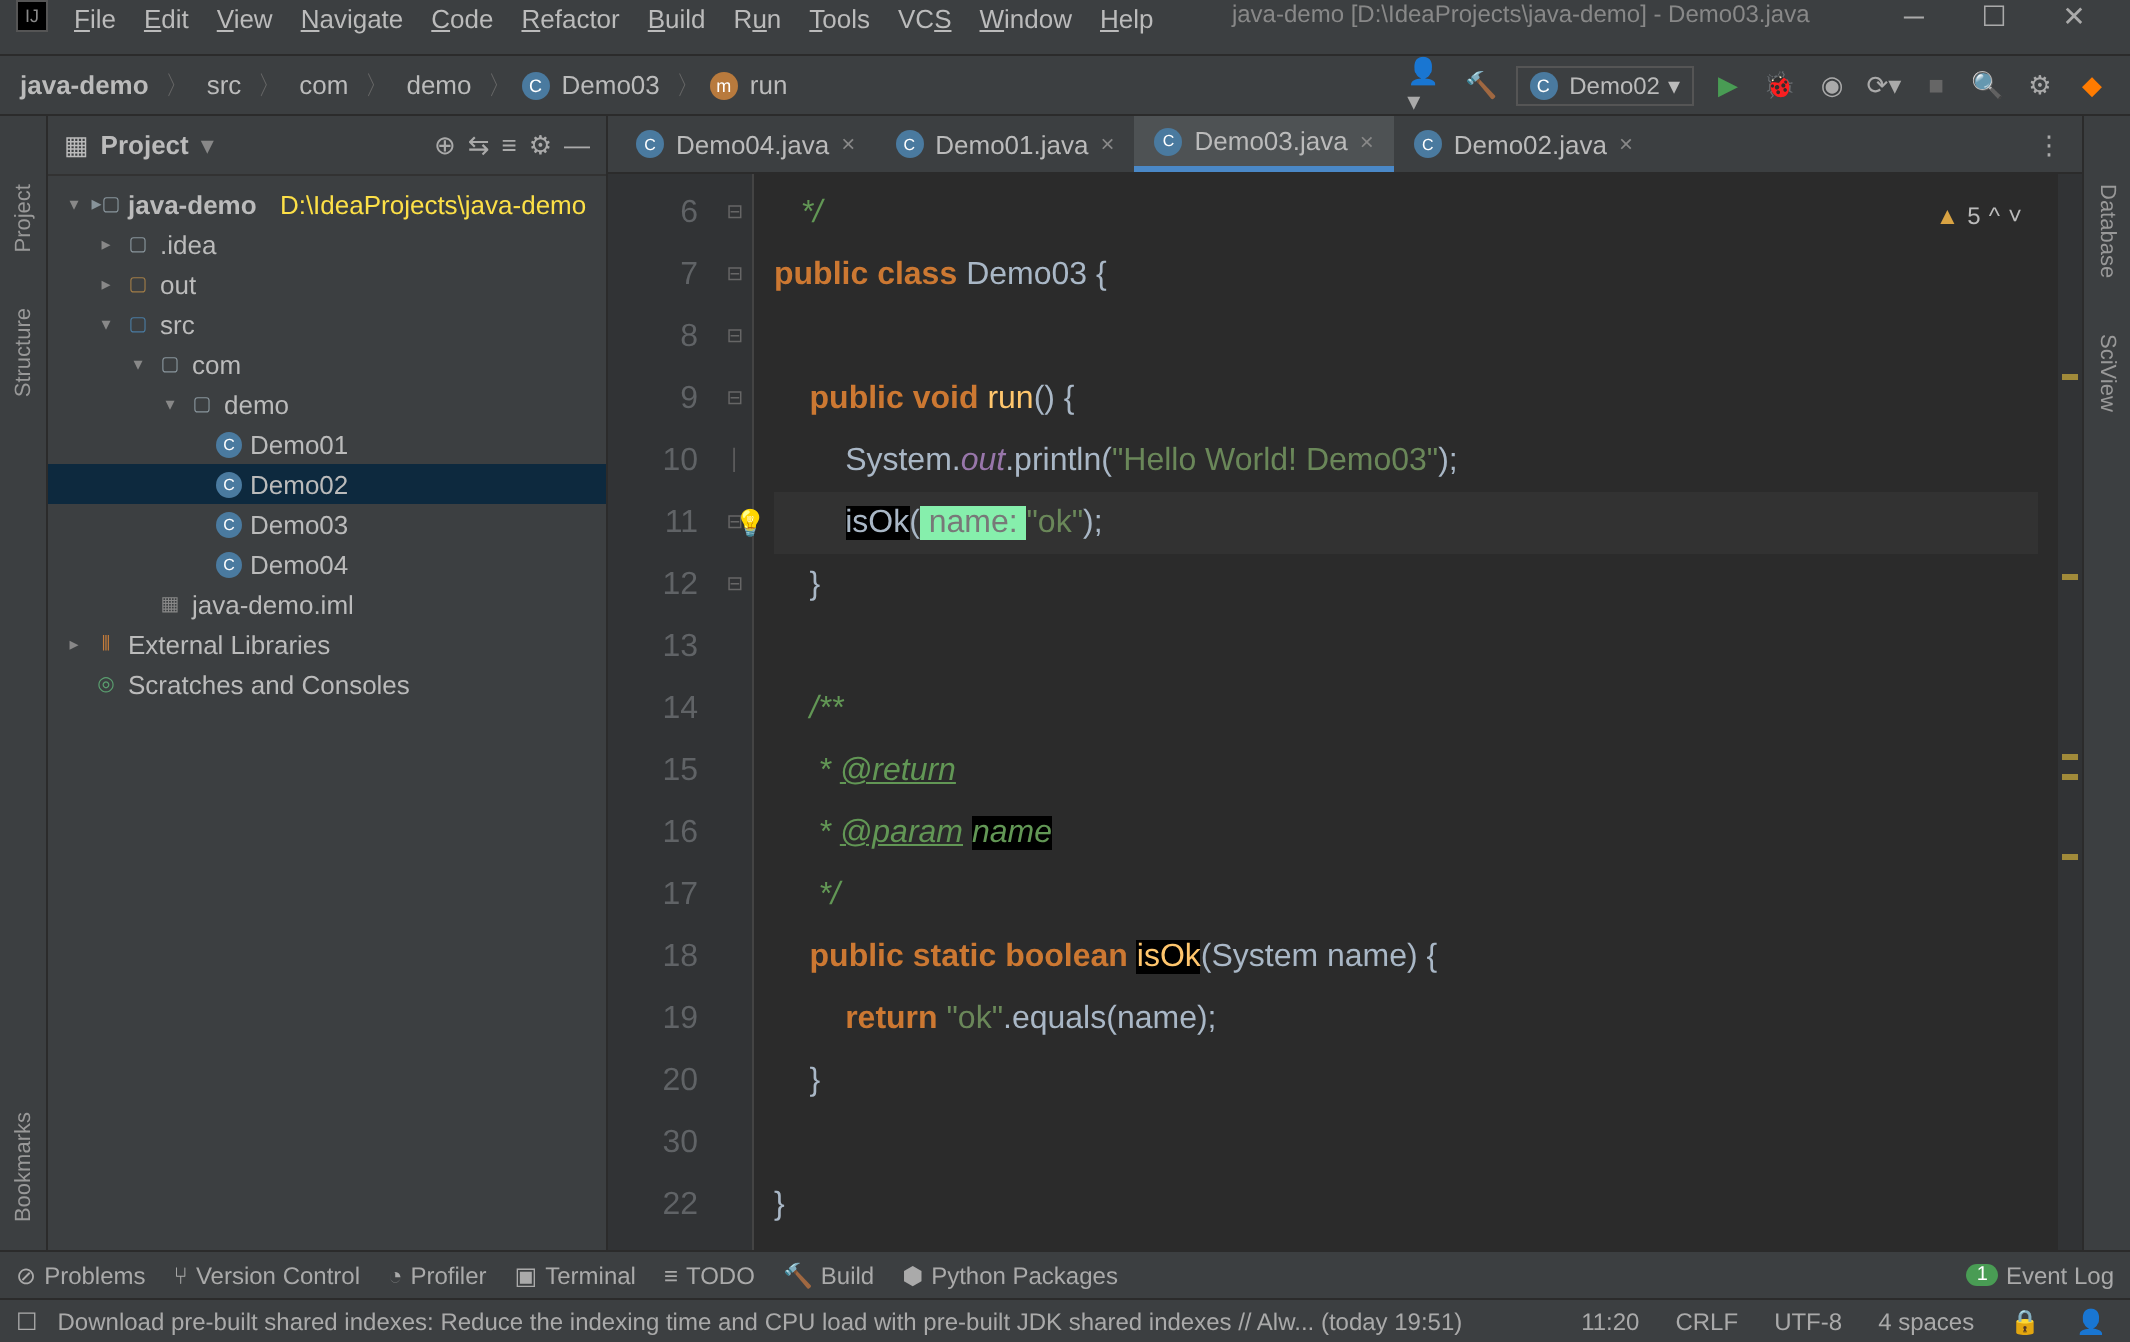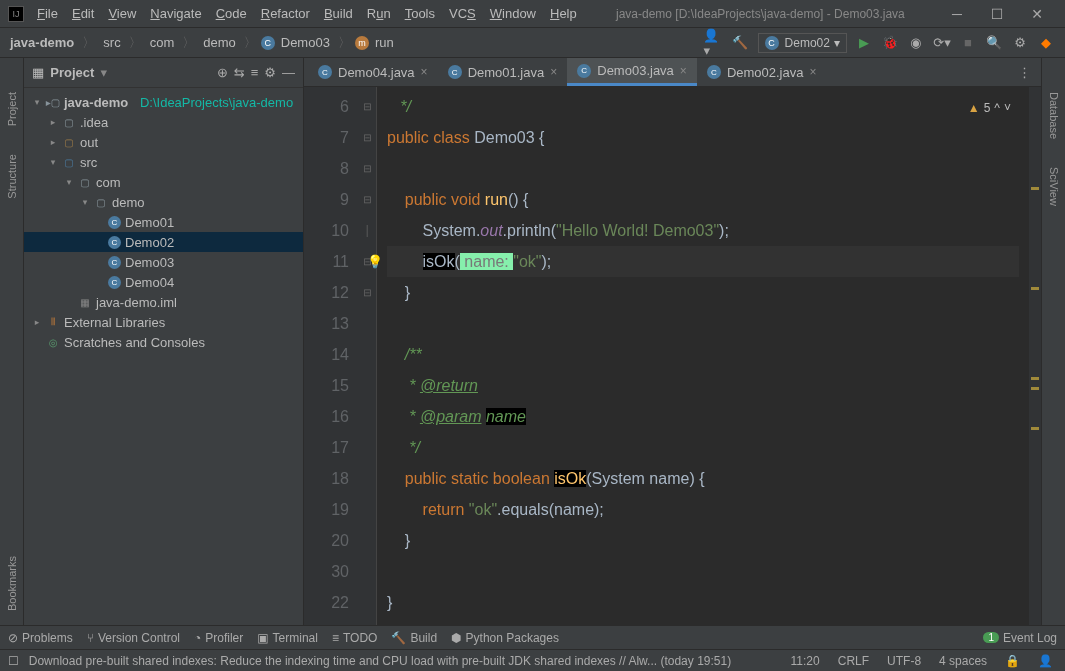--- a/index.html
+++ b/index.html
@@ -1,17 +1,17 @@
 <!DOCTYPE html>
 <html><head>
 <meta charset="utf-8">
 <style>
 * { margin:0; padding:0; box-sizing:border-box; font-family:"Segoe UI",Arial,sans-serif; }
 body { width:1065px; height:671px; background:#3c3f41; color:#bbb; font-size:13px; overflow:hidden; display:flex; flex-direction:column; }
-.titlebar { height:28px; background:#3c3f41; display:flex; align-items:center; padding:0 8px; border-bottom:1px solid #2b2b2b; }
+.titlebar { height:28px; background:#3c3f41; display:flex; align-items:flex-start; padding:0 8px; border-bottom:1px solid #2b2b2b; }
 .titlebar .logo { width:16px; height:16px; background:#000; border:1px solid #555; margin-right:6px; display:flex; align-items:center; justify-content:center; font-size:9px; color:#888; }
 .menuitem { padding:2px 7px; cursor:default; color:#bbb; }
 .menuitem u { text-decoration:underline; }
 .title-text { flex:1; text-align:center; color:#888; font-size:12px; }
 .winbtn { width:40px; text-align:center; color:#aaa; font-size:14px; }
 .navbar { height:30px; background:#3c3f41; display:flex; align-items:center; padding:0 6px; border-bottom:1px solid #2b2b2b; }
 .crumb { color:#bbb; padding:0 4px; }
 .crumb.sep { color:#666; }
 .crumb-icon { width:14px; height:14px; border-radius:50%; display:inline-flex; align-items:center; justify-content:center; font-size:9px; margin-right:2px; vertical-align:middle; }
 .ci-class { background:#4a7a9f; color:#fff; }
@@ -34,36 +34,36 @@
 .tree { flex:1; overflow:auto; padding:4px 0; }
 .tnode { display:flex; align-items:center; height:20px; padding-left:8px; gap:4px; cursor:default; white-space:nowrap; }
 .tnode.sel { background:#0d293e; }
 .arrow { width:10px; color:#888; font-size:9px; text-align:center; }
 .ficon { width:14px; height:14px; display:inline-flex; align-items:center; justify-content:center; font-size:10px; }
 .folder { color:#87939a; }
 .folder-open { color:#87939a; }
 .folder-src { color:#9e7b47; }
 .cicon { width:13px; height:13px; border-radius:50%; background:#4a7a9f; color:#fff; font-size:8px; display:inline-flex; align-items:center; justify-content:center; }
 .tlabel { color:#bbb; }
-.tlabel.dim { color:#14b8a6; }
+.tlabel.dim { color:#fde047; }
 .editor-area { flex:1; display:flex; flex-direction:column; background:#2b2b2b; }
 .tabs { height:30px; background:#3c3f41; display:flex; align-items:center; border-bottom:1px solid #2b2b2b; padding-left:4px; }
 .tab { display:flex; align-items:center; gap:6px; padding:0 10px; height:28px; color:#bbb; cursor:default; }
 .tab.active { background:#4e5254; border-bottom:3px solid #4a88c7; }
 .tab .cicon { width:14px; height:14px; }
 .tab .x { color:#888; font-size:12px; }
 .tabs .spacer { flex:1; }
 .tabs .dots { padding:0 10px; color:#aaa; }
 .editor { flex:1; display:flex; position:relative; font-family:Consolas,monospace; font-size:16px; }
 .gutter-ln { width:55px; background:#313335; color:#606366; text-align:right; padding-right:10px; padding-top:4px; line-height:31px; }
 .gutter-fold { width:18px; background:#313335; border-right:1px solid #444; padding-top:4px; line-height:31px; text-align:center; color:#666; font-size:10px; }
 .code { flex:1; padding:4px 10px; line-height:31px; color:#a9b7c6; position:relative; }
 .code .line { height:31px; white-space:pre; }
 .line.cur { background:#323232; }
-.kw { color:#cc7832; }
+.kw { color:#cc7832;font-weight:bold; }
 .str { color:#6a8759; }
 .cls { color:#a9b7c6; }
 .mtd { color:#ffc66d; }
 .cmt { color:#629755; font-style:italic; }
 .cmt-tag { color:#629755; font-style:italic; text-decoration:underline; }
 .hl { background:#000000; }
 .field { color:#9876aa; font-style:italic; }
 .param-hint { color:#787878; background:#86efac; }
 .warn-strip { position:absolute; top:6px; right:18px; color:#bbb; font-size:12px; display:flex; align-items:center; gap:4px; }
 .warn-ico { color:#d9a343; }

